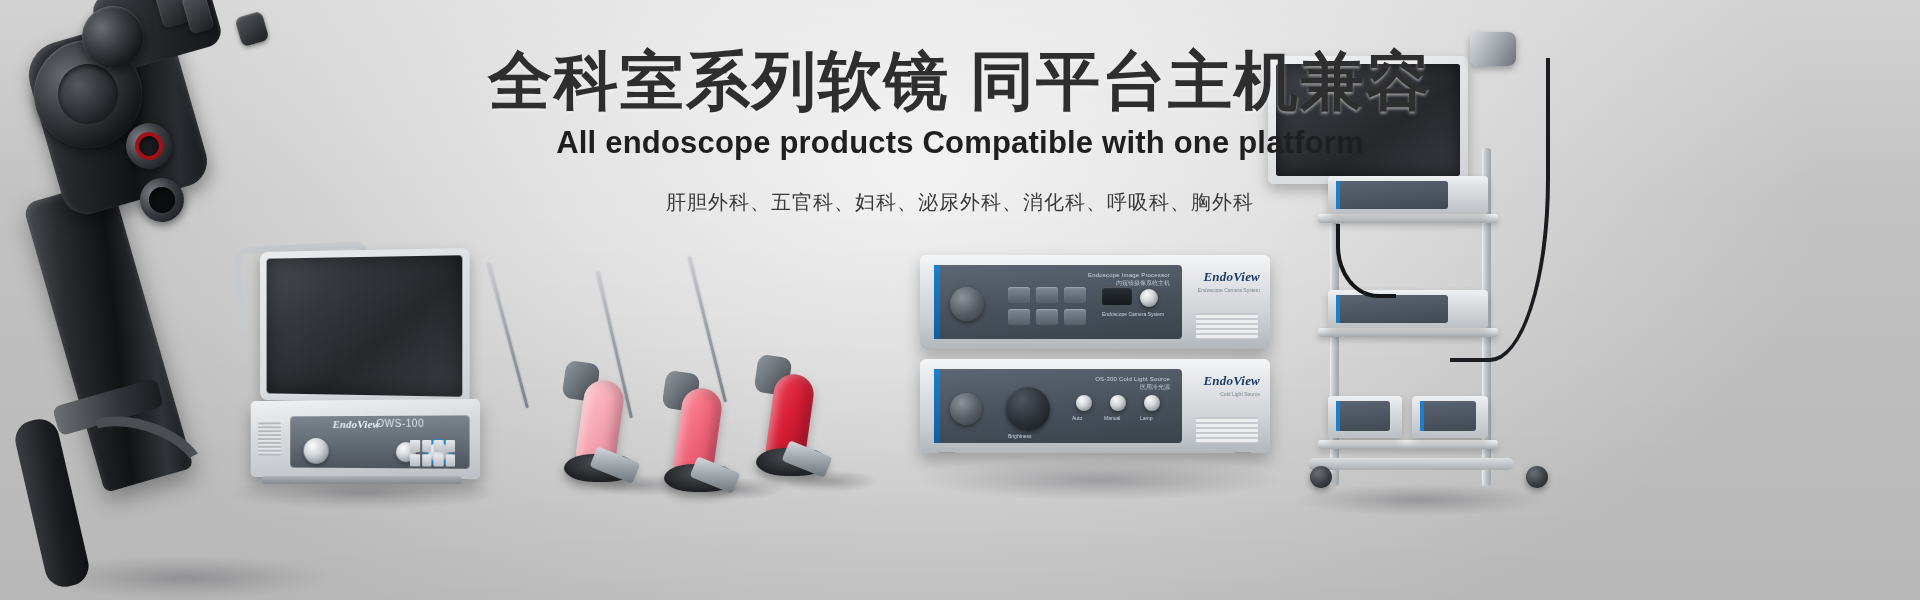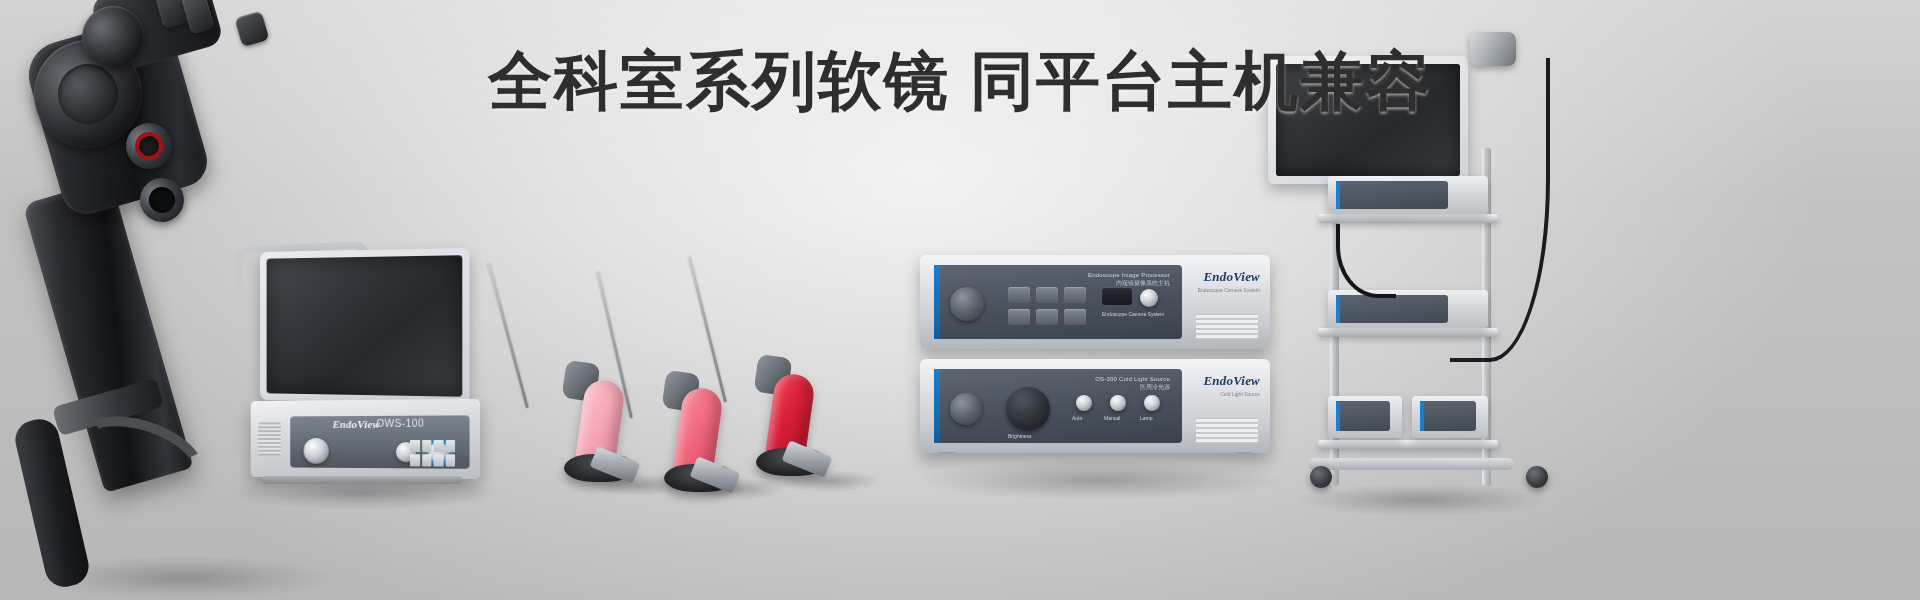--- a/index.html
+++ b/index.html
@@ -319,20 +319,22 @@
     <div class="dial dial-small"></div>
     <div class="port port-red"></div>
     <div class="port port-w"></div>
     <div class="sc-ring"></div>
     <div class="sc-tube"></div>
     <div class="sc-tip"></div>
   </div>
 
   <div class="copy">
     <div class="title-cn">全科室系列软镜 同平台主机兼容</div>
+    <div class="title-en">All endoscope products Compatible with one platform</div>
+    <div class="spec-cn">肝胆外科、五官科、妇科、泌尿外科、消化科、呼吸科、胸外科</div>
   </div>
 
   <div class="shadow" style="left:228px;top:476px;width:270px;height:34px;"></div>
   <div class="prod" id="ows">
     <div class="ows-handle"></div>
     <div class="ows-screen">
       <div class="ows-glass"></div>
     </div>
     <div class="ows-base">
       <div class="ows-vent"></div>

